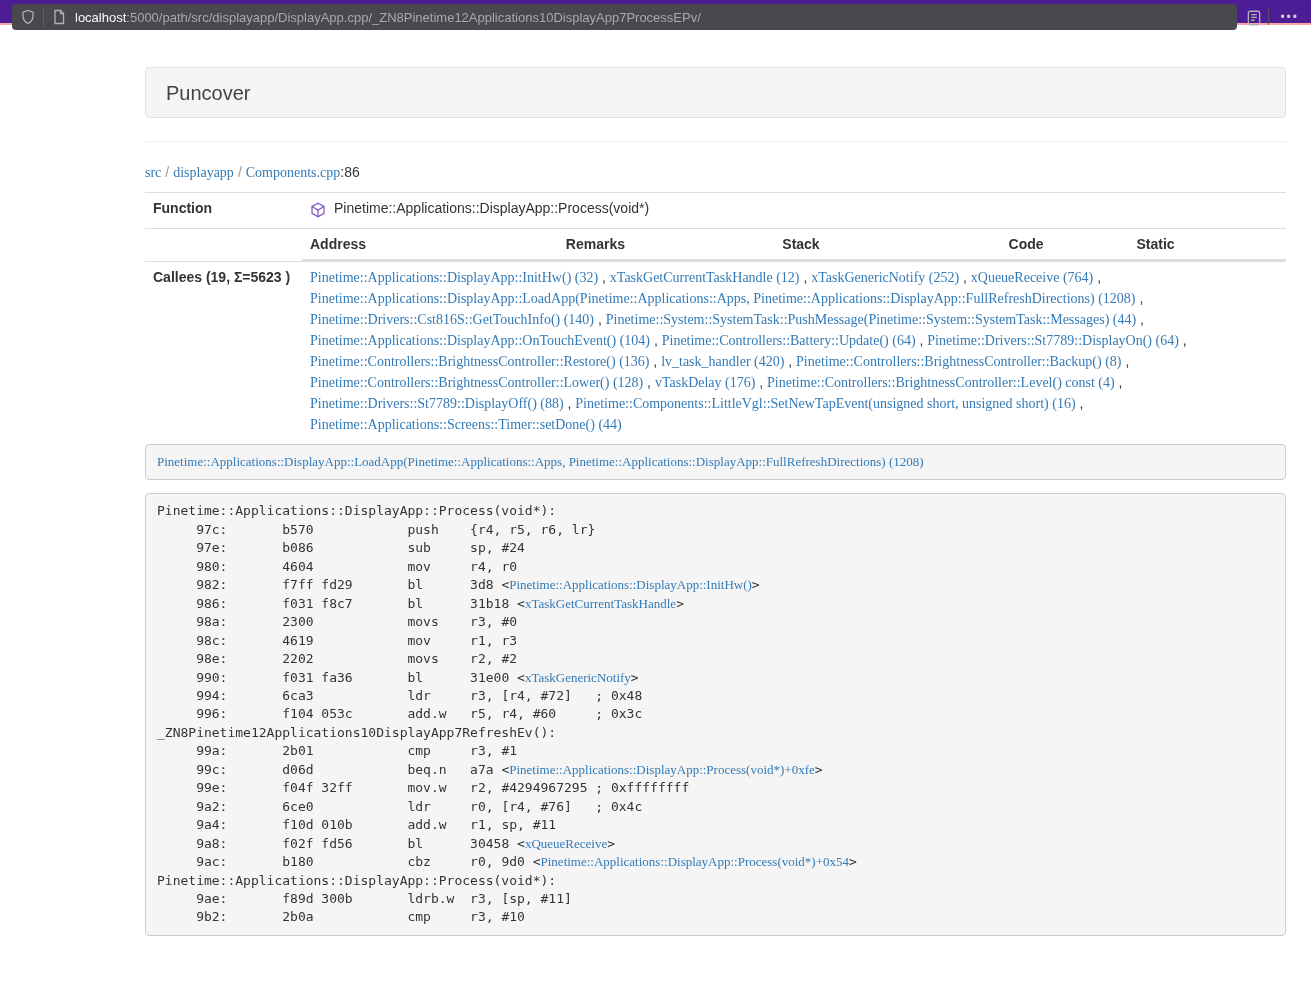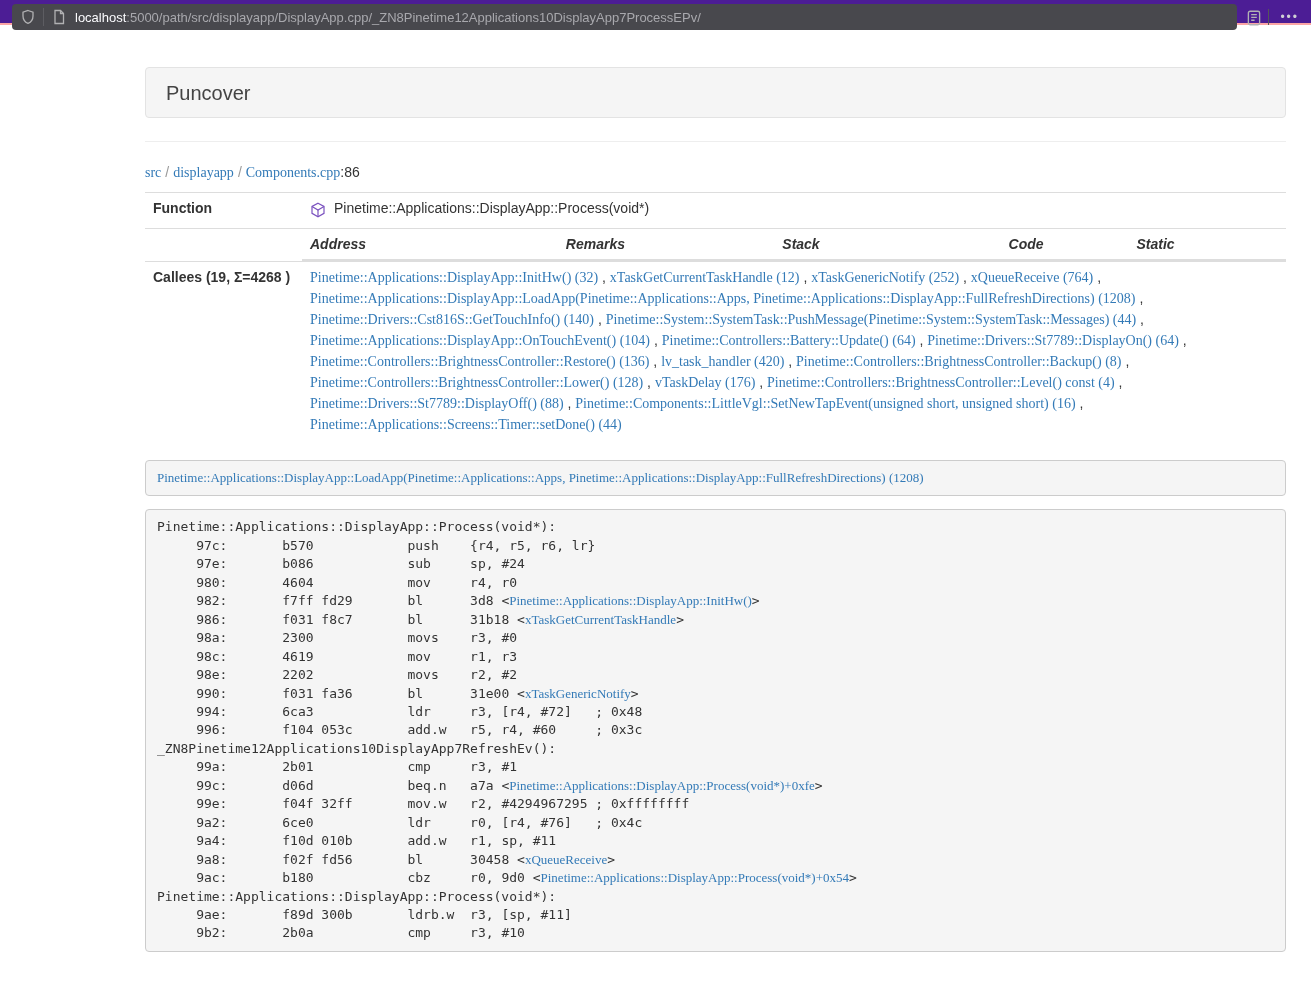--- a/index.html
+++ b/index.html
@@ -37,27 +37,27 @@
   }
   .well h1 { margin:0; font-size:20px; font-weight:400; color:#444; line-height:24px; }
   hr { border:none; border-top:1px solid #eee; margin:23px 0 20px 0; }
 
   .breadcrumb { font-size:14px; line-height:20px; margin-bottom:9px; }
   .breadcrumb .bc-sep { color:#999; padding:0 4px; }
   .breadcrumb .bc-tail { color:#333;margin-top:40px; }
 
   a { color:#337ab7; text-decoration:none;font-family:Liberation Serif, serif; }
 
-  table.fn { width:100%; border-collapse:collapse; margin-bottom:20px; }
+  table.fn { width:100%; border-collapse:collapse; margin-bottom:4px; }
   table.fn > tbody > tr > th, table.fn > tbody > tr > td {
     border-top:1px solid #ddd; padding:5px 8px; text-align:left;
     vertical-align:top; font-size:14px; line-height:20px;
   }
   table.fn > tbody > tr > th { width:157px; font-weight:bold; color:#333; }
-  td.nested-cell { padding:0 !important;font-style:italic; }
+  td.nested-cell { padding:0 !important; }
   table.inner { width:100%; border-collapse:collapse; }
   table.inner th, table.inner td { padding:5px 8px; text-align:left; font-size:14px; line-height:20px; }
   table.inner th { font-weight:bold; border-bottom:2px solid #ddd; }
   .fn-name { display:inline-flex; align-items:flex-end; gap:6px; }
   .cube { width:16px; height:16px; margin-right:2px; vertical-align:text-bottom; }
 
   pre {
     background:#f5f5f5; border:1px solid #ccc; border-radius:4px;
     padding:8px 11px; margin:0 0 13px 0;
     font-family:"DejaVu Sans Mono", monospace; font-size:13px; line-height:1.42;
@@ -138,21 +138,21 @@
                 <th>Remarks</th>
                 <th>Stack</th>
                 <th>Code</th>
                 <th>Static</th>
               </tr>
             </tbody>
           </table>
         </td>
       </tr>
       <tr>
-        <th>Callees (19, Σ=4268 )</th>
+        <th>Callees (19, Σ=5623 )</th>
         <td><a href="#">Pinetime::Applications::DisplayApp::InitHw() (32)</a> , <a href="#">xTaskGetCurrentTaskHandle (12)</a> , <a href="#">xTaskGenericNotify (252)</a> , <a href="#">xQueueReceive (764)</a> , <a href="#">Pinetime::Applications::DisplayApp::LoadApp(Pinetime::Applications::Apps, Pinetime::Applications::DisplayApp::FullRefreshDirections) (1208)</a> , <a href="#">Pinetime::Drivers::Cst816S::GetTouchInfo() (140)</a> , <a href="#">Pinetime::System::SystemTask::PushMessage(Pinetime::System::SystemTask::Messages) (44)</a> , <a href="#">Pinetime::Applications::DisplayApp::OnTouchEvent() (104)</a> , <a href="#">Pinetime::Controllers::Battery::Update() (64)</a> , <a href="#">Pinetime::Drivers::St7789::DisplayOn() (64)</a> , <a href="#">Pinetime::Controllers::BrightnessController::Restore() (136)</a> , <a href="#">lv_task_handler (420)</a> , <a href="#">Pinetime::Controllers::BrightnessController::Backup() (8)</a> , <a href="#">Pinetime::Controllers::BrightnessController::Lower() (128)</a> , <a href="#">vTaskDelay (176)</a> , <a href="#">Pinetime::Controllers::BrightnessController::Level() const (4)</a> , <a href="#">Pinetime::Drivers::St7789::DisplayOff() (88)</a> , <a href="#">Pinetime::Components::LittleVgl::SetNewTapEvent(unsigned short, unsigned short) (16)</a> , <a href="#">Pinetime::Applications::Screens::Timer::setDone() (44)</a></td>
       </tr>
     </tbody>
   </table>
 
   <pre><a href="#">Pinetime::Applications::DisplayApp::LoadApp(Pinetime::Applications::Apps, Pinetime::Applications::DisplayApp::FullRefreshDirections) (1208)</a></pre>
 
   <pre>Pinetime::Applications::DisplayApp::Process(void*):
      97c:	b570      	push	{r4, r5, r6, lr}
      97e:	b086      	sub	sp, #24

